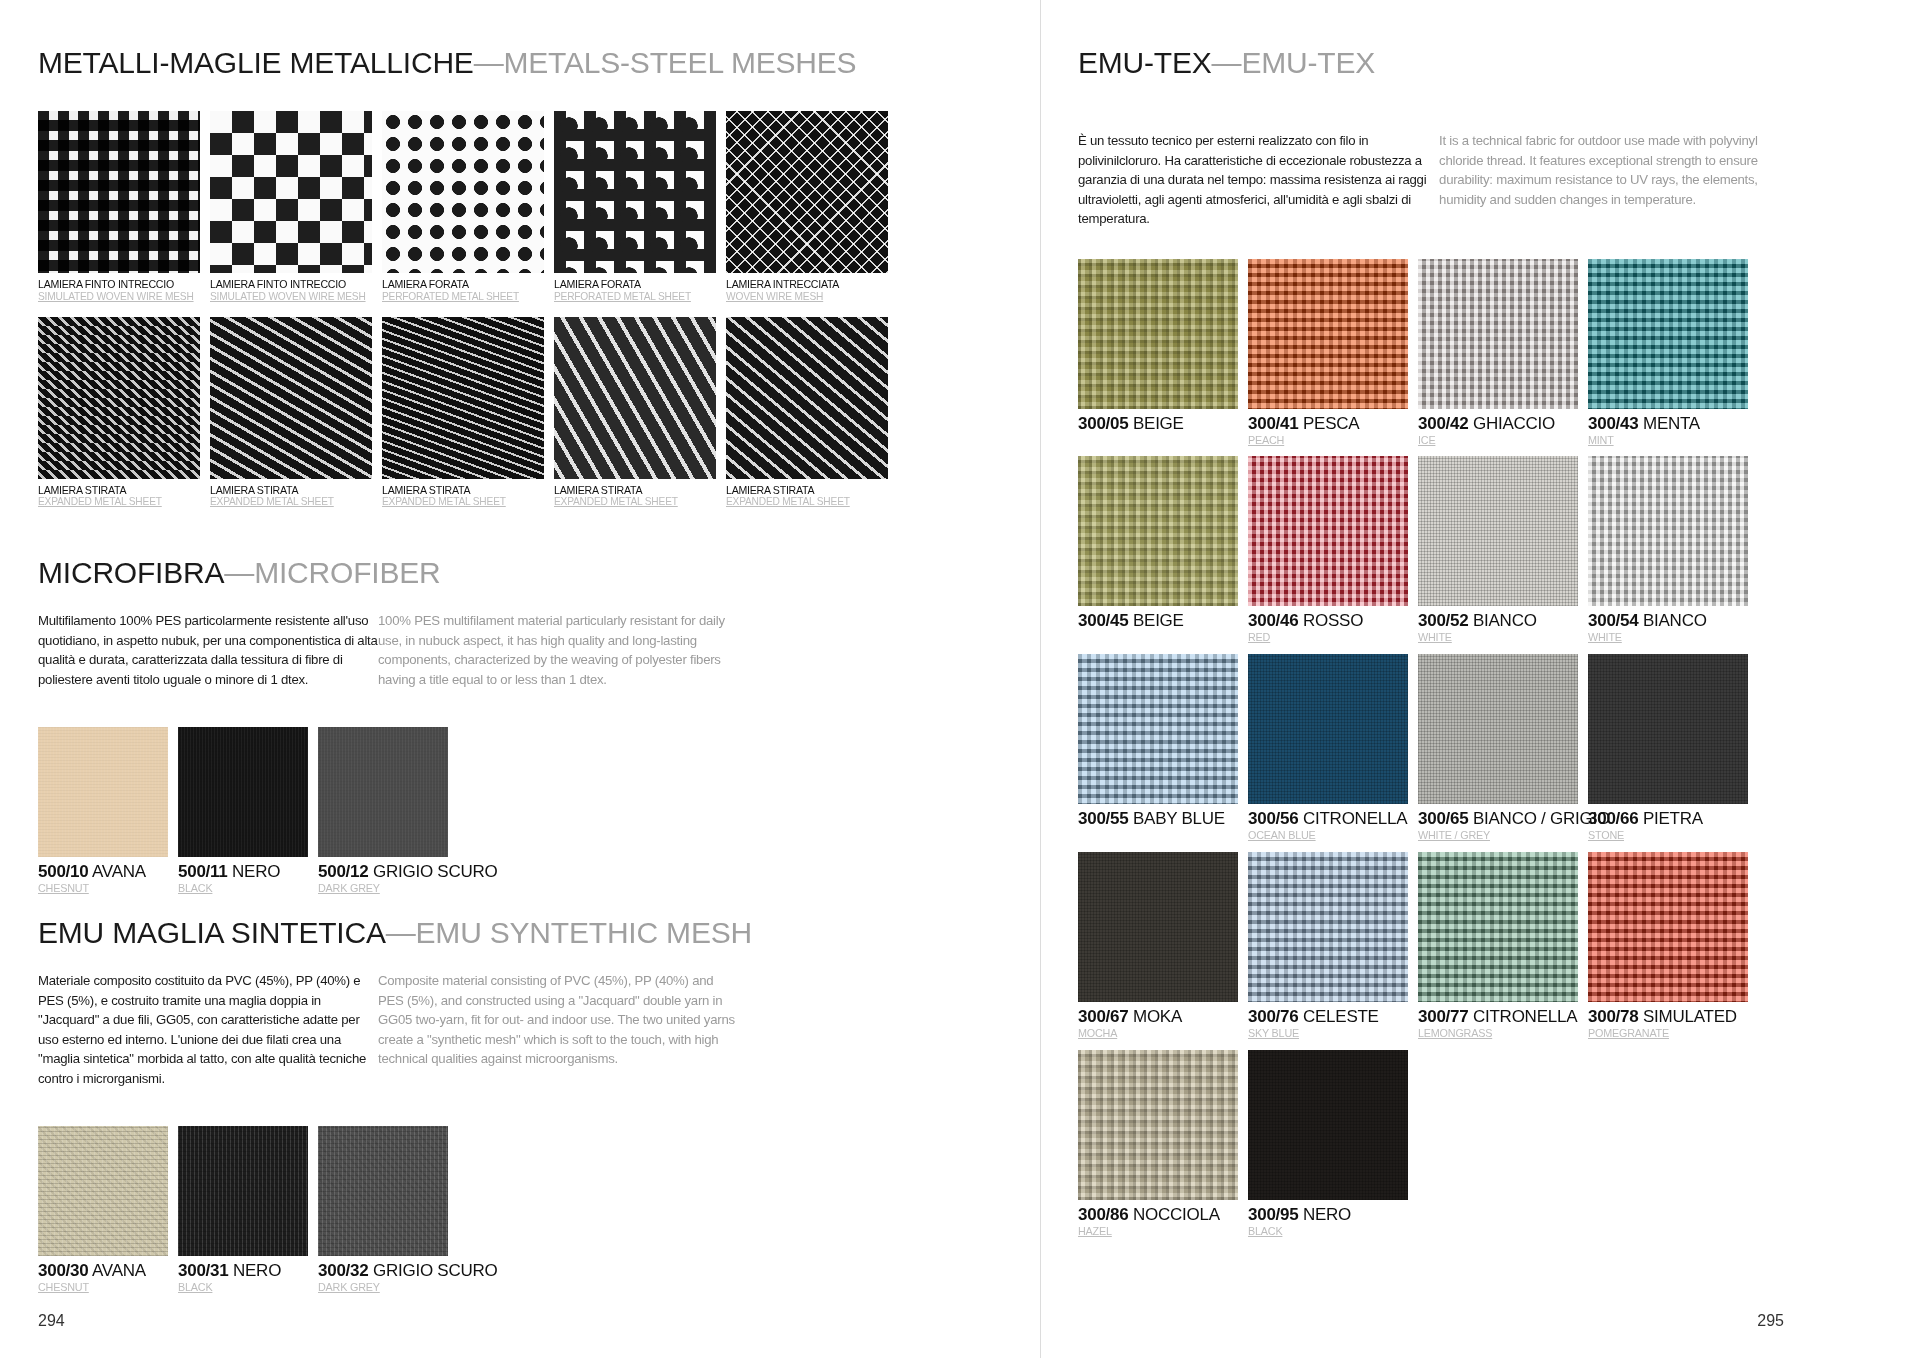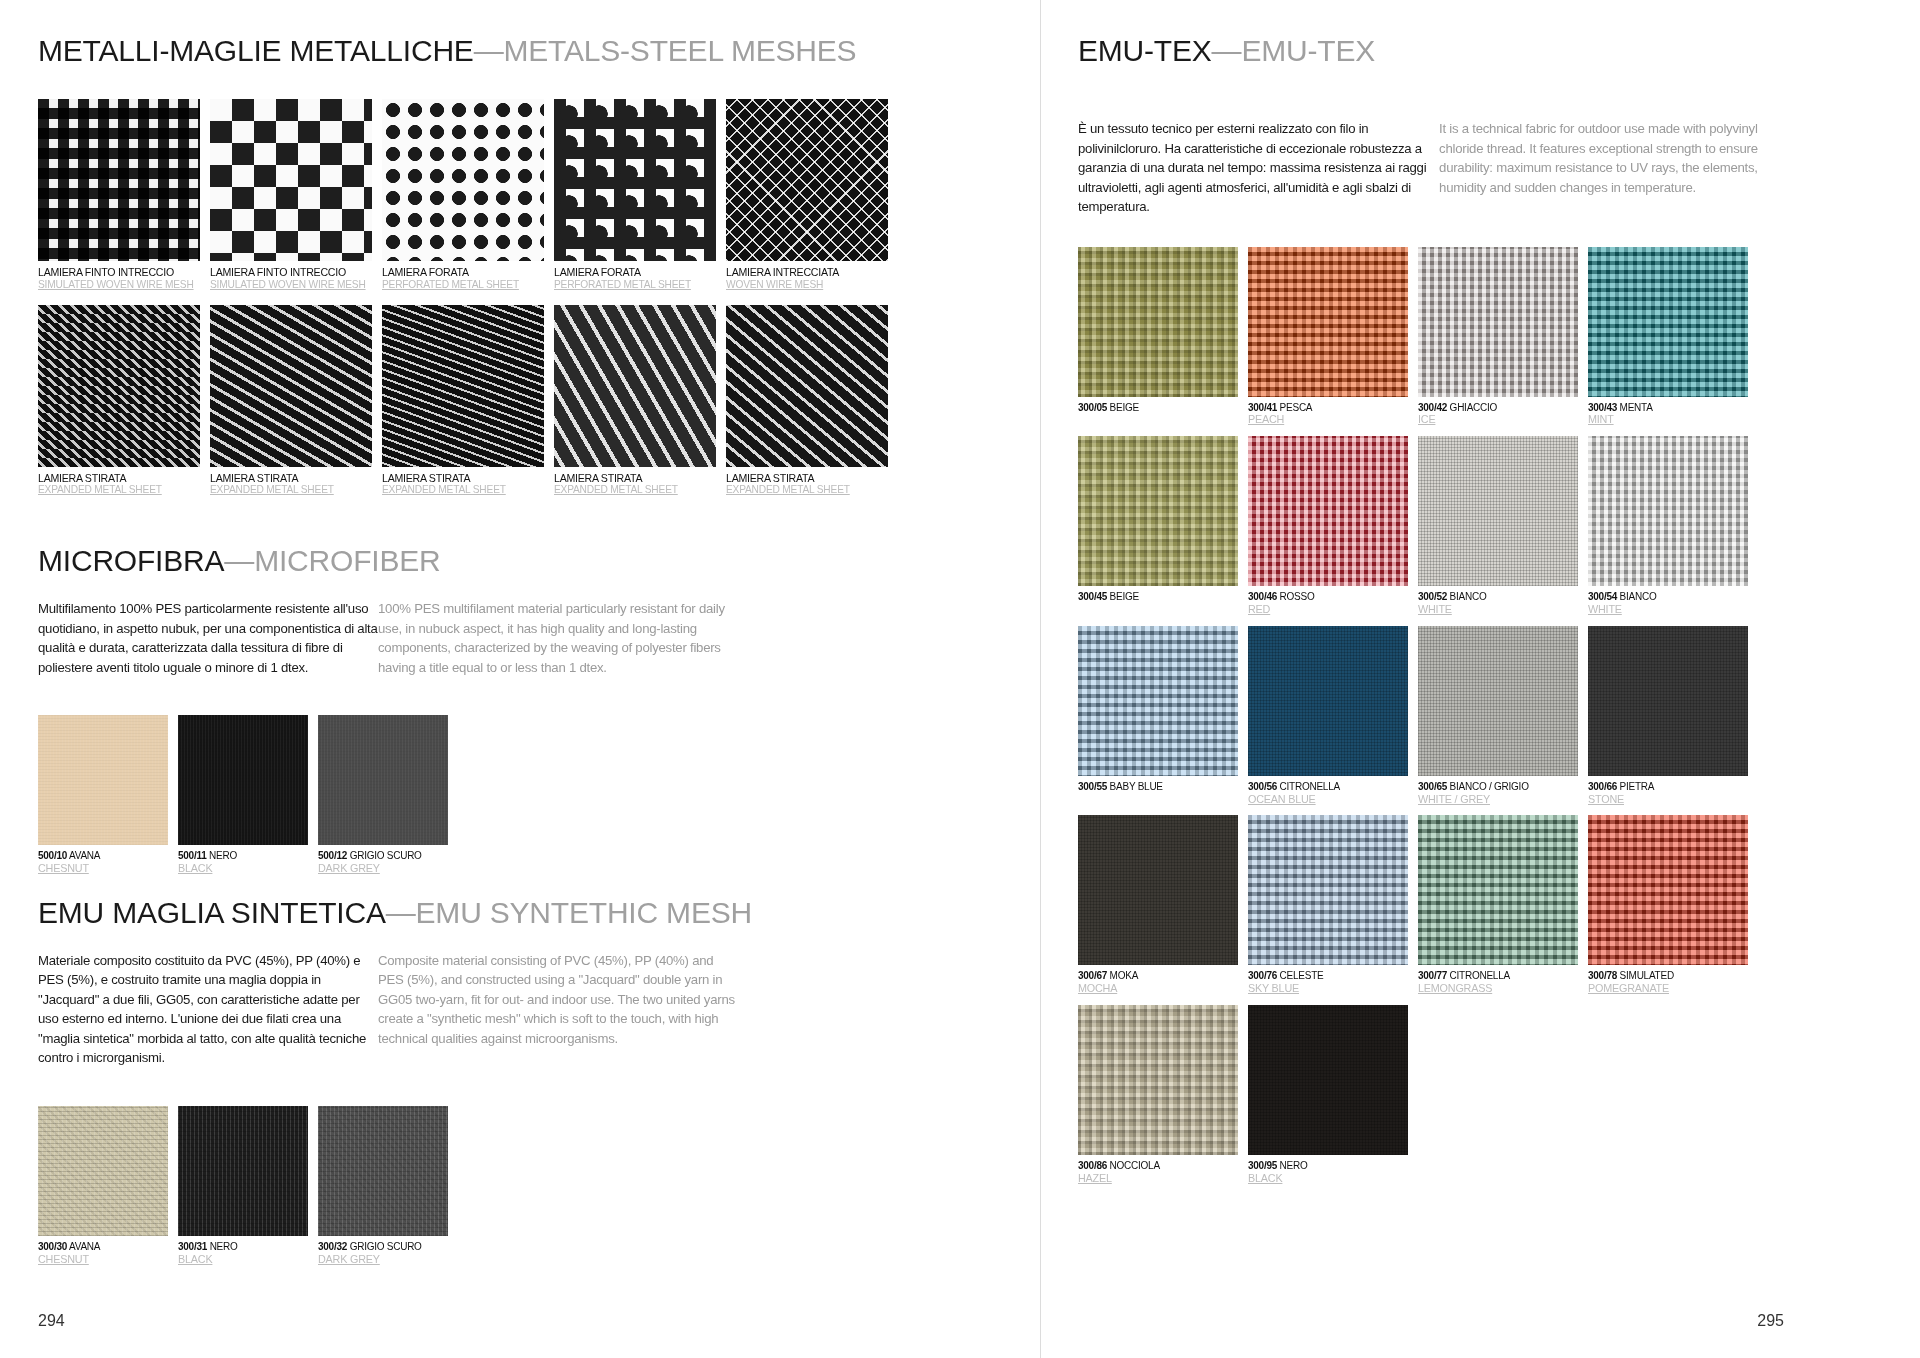--- a/index.html
+++ b/index.html
@@ -35,21 +35,21 @@
   .desc-en { color: #9b9b9b; }
 
   
   .grid { display: flex; }
   .cell { position: relative; }
   .sw {
     width: 100%; background-repeat: repeat; background-color: #eee;
     border: 0; display: block;
   }
   .cap { margin-top: 5px; line-height: 1.18; }
-  .cap .ln1 { font-size: 10px; letter-spacing: -0.25px; color: #111; white-space: nowrap; }
+  .cap .ln1 { font-size: 17px; letter-spacing: -0.25px; color: #111; white-space: nowrap; }
   .cap .ln1 b { font-weight: 700; }
   .cap .ln1 span.nm { font-weight: 400; }
   .cap .ln2 { font-size: 10.8px; letter-spacing: -0.2px; color: #bdbdbd; white-space: nowrap; text-decoration: underline; }
   .cap .ln1.small { font-size: 10.6px; }
   .cap .ln2.small { font-size: 10.2px; }
 
   
   #metals-grid1, #metals-grid2 { gap: 10px; }
   #metals-grid1 .cell, #metals-grid2 .cell { width: 162px; }
   #metals-grid1 .sw, #metals-grid2 .sw { height: 162px; }
@@ -59,21 +59,21 @@
   
   #micro-grid, #syn-grid { gap: 10px; margin-top: 38px; }
   #micro-grid .cell, #syn-grid .cell { width: 130px; }
   #micro-grid .sw, #syn-grid .sw { height: 130px; }
 
   
   #emutex-grid { display: flex; flex-wrap: wrap; gap: 10px; margin-top: 30px; }
   #emutex-grid .cell { width: 160px; }
   #emutex-grid .sw { height: 150px; }
 
-  .sec { margin-top: 4px; }
+  .sec { margin-top: 16px; }
   #sec-microfiber { margin-top: 48px; }
   #sec-synthetic { margin-top: 21px; }
 
   
   .folio {
     position: absolute; bottom: 28px;
     font-size: 16px; color: #333; letter-spacing: 0;
   }
   .folio-left { left: 38px; }
   .folio-right { right: 40px; }

